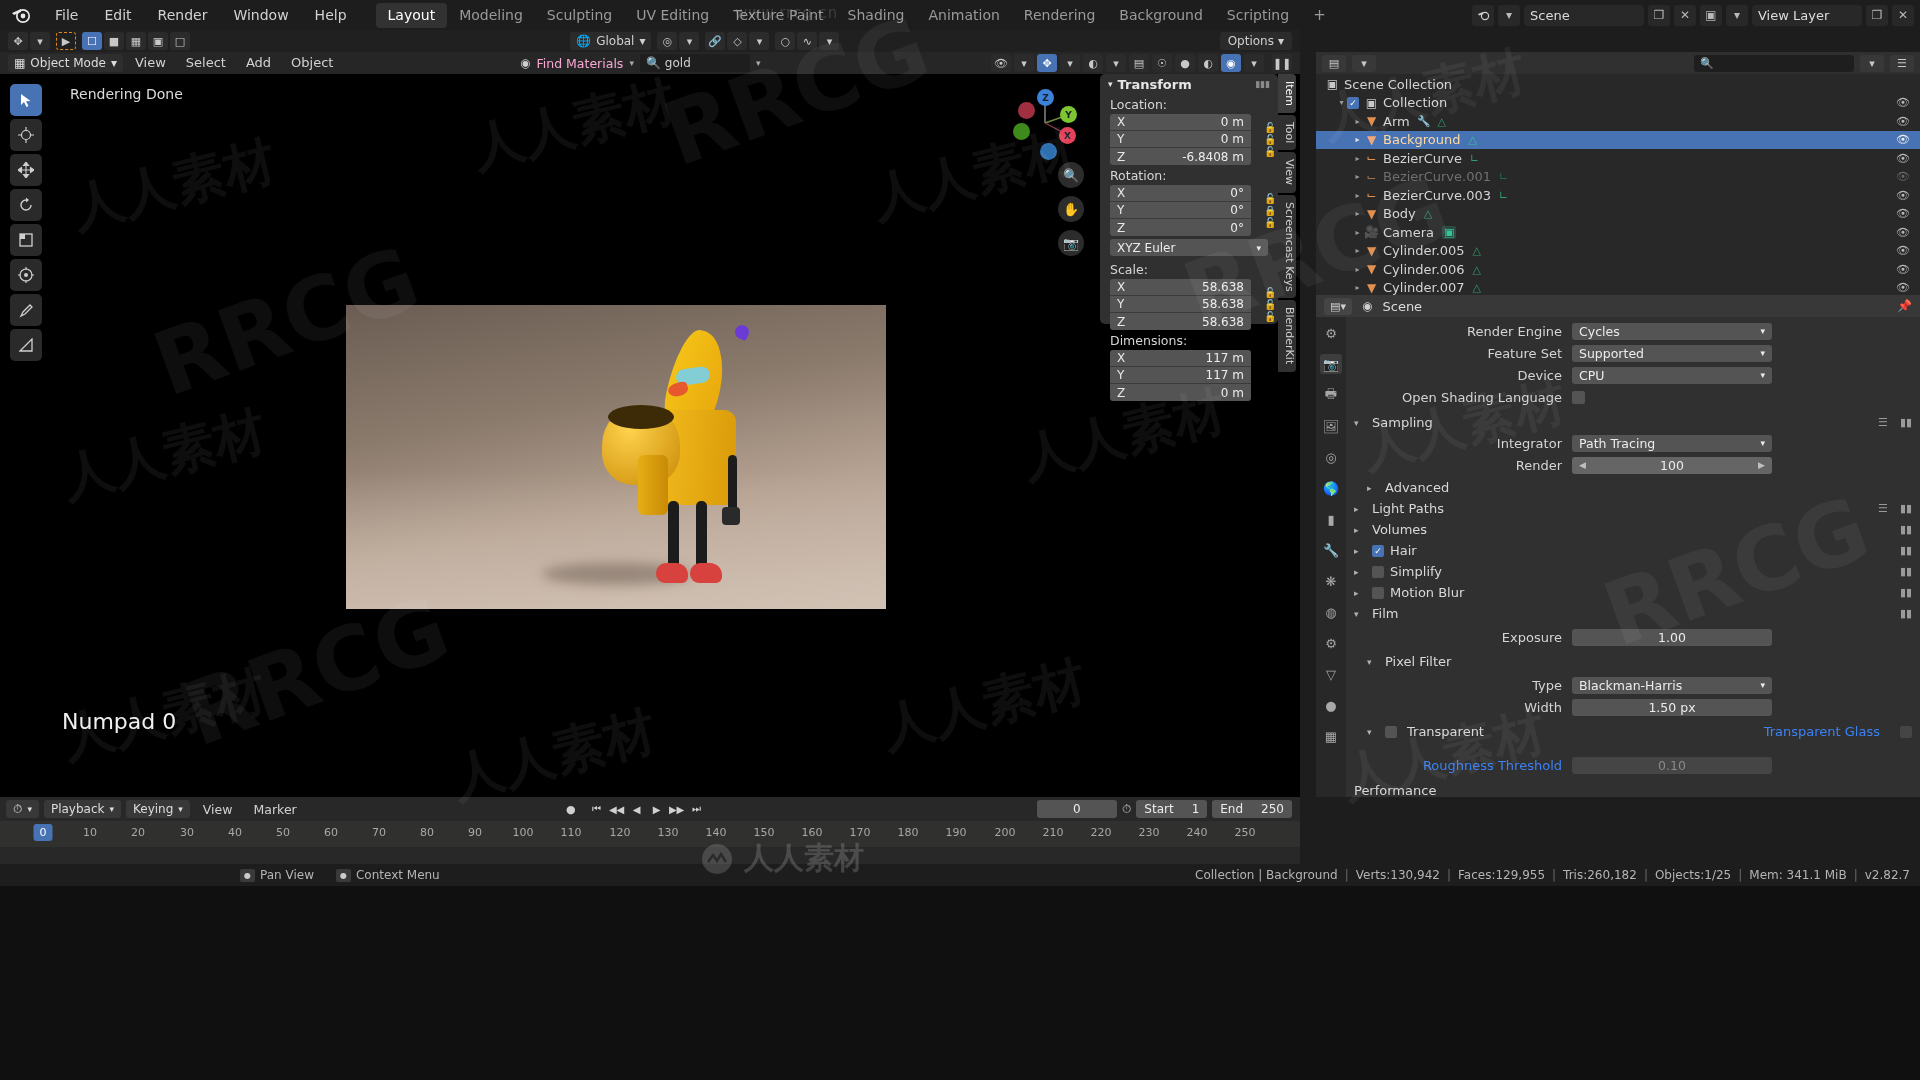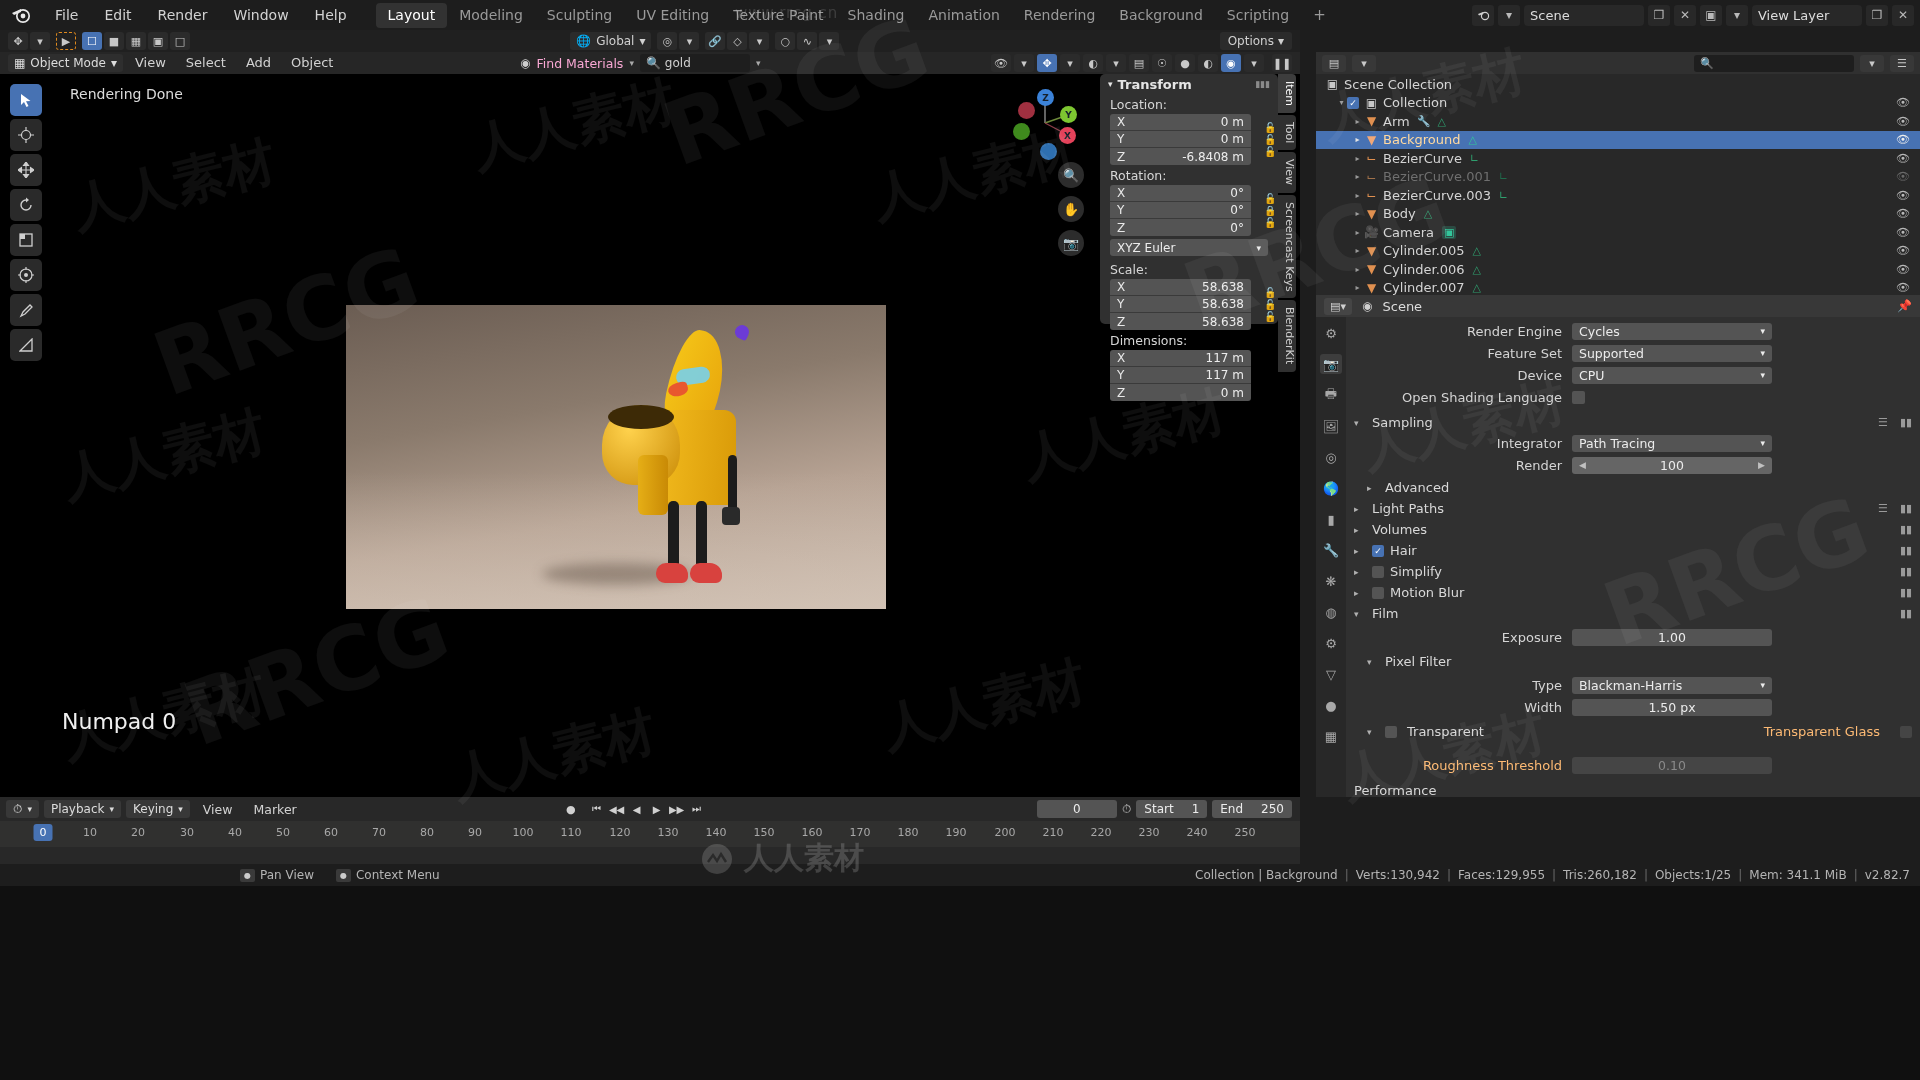--- a/index.html
+++ b/index.html
@@ -152,21 +152,21 @@
   .pfield { flex:1; height:17px; background:#545454; border-radius:3px; display:flex;
      align-items:center; justify-content:space-between; padding:0 7px; font-size:12.5px; color:#ececec;
      max-width:200px; }
   .pfield.center { justify-content:center; }
   .pfield.lit { background:#656565; }
   .pcheck { width:13px; height:13px; background:#545454; border-radius:2px; }
   .psec { display:flex; align-items:center; height:21px; font-size:13px; color:#d8d8d8; gap:6px; }
   .psec .arrow { font-size:9px; color:#b0b0b0; width:12px; }
   .psec.sub { padding-left:13px; }
   .psec-ico { margin-left:auto; display:flex; gap:12px; color:#9a9a9a; font-size:11px;}
-  .pdim { color:#fdba74; }
+  .pdim { color:#3b82f6; }
 
   
   .tlheader { position:absolute; left:0; top:797px; width:1300px; height:24px; background:#282828;
      display:flex; align-items:center; padding-left:6px; gap:5px; }
   .tl-sel { display:flex; align-items:center; background:#383838; border-radius:3px;
      height:18px; padding:0 7px; font-size:12px; color:#dcdcdc; gap:5px;}
   .tl-menu { padding:0 8px; font-size:12.5px; color:#d2d2d2; }
   .tl-playbar { position:absolute; left:566px; display:flex; align-items:center; gap:2px; }
   .tl-pb { width:18px; height:18px; display:flex; align-items:center; justify-content:center;
      font-size:10px; color:#d0d0d0; }

